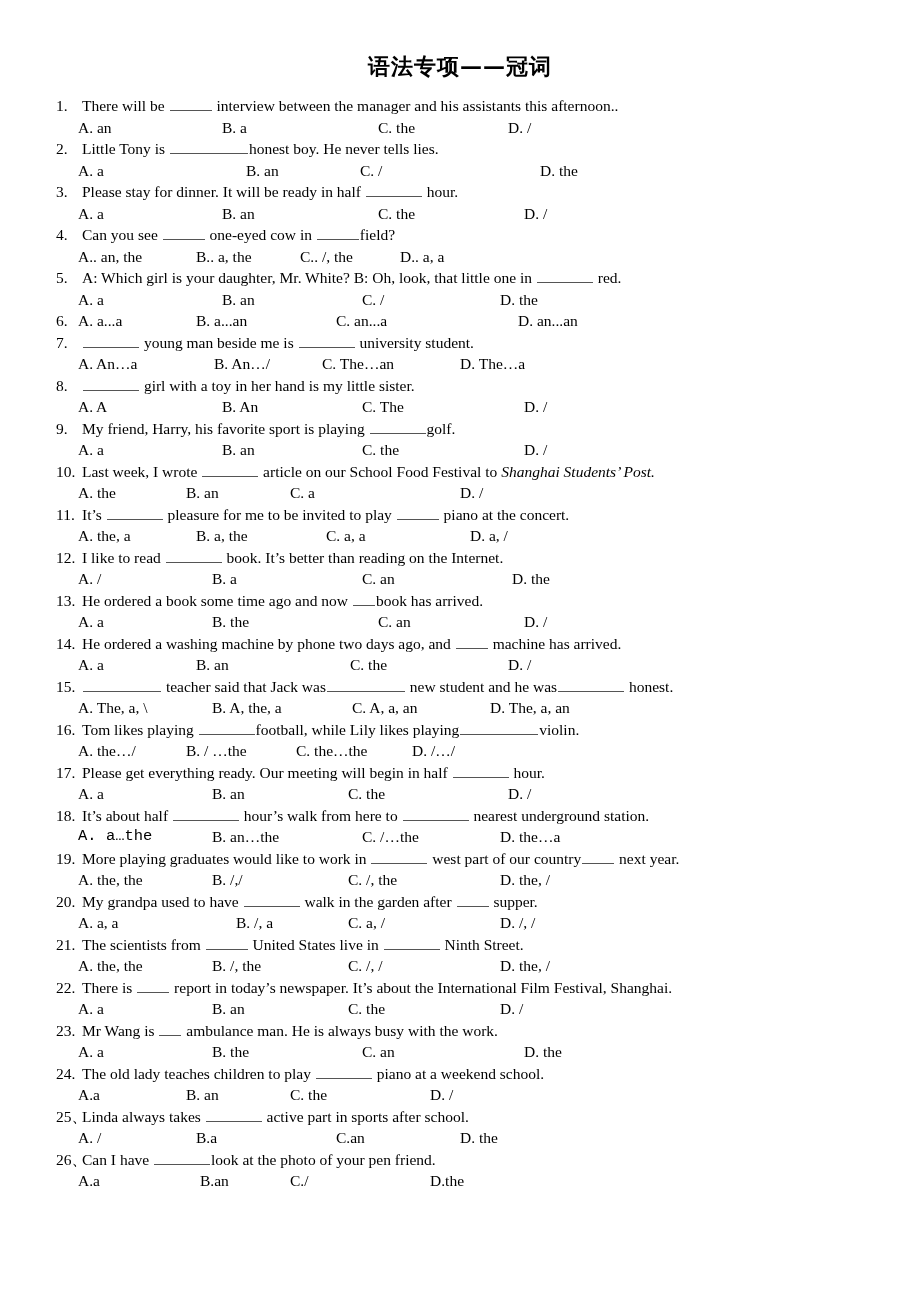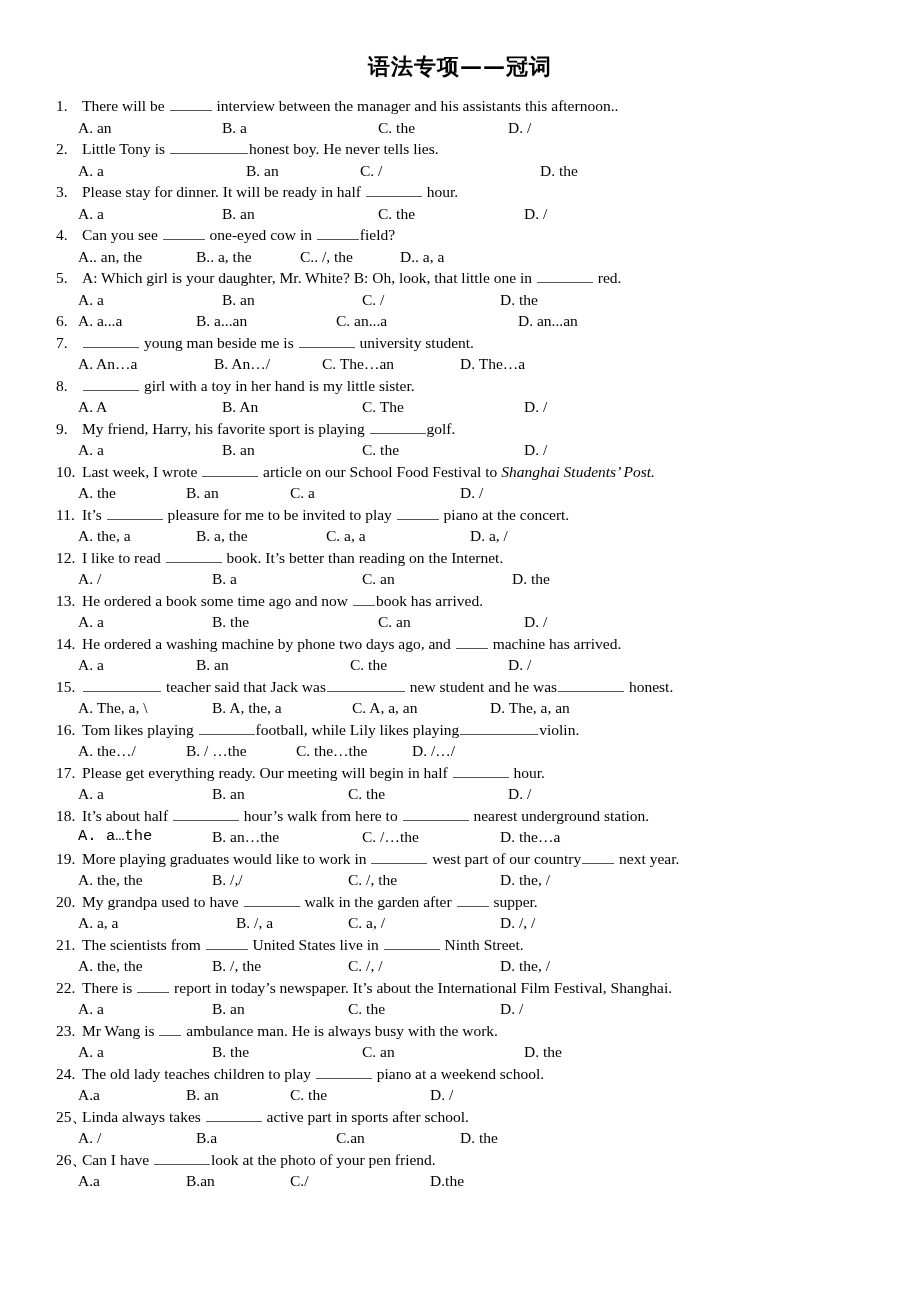--- a/index.html
+++ b/index.html
@@ -318,20 +318,20 @@
           <span class="opt" style="left: 78px;">A. /</span>
           <span class="opt" style="left: 196px;">B.a</span>
           <span class="opt" style="left: 336px;">C.an</span>
           <span class="opt" style="left: 460px;">D. the</span>
         </div>
       </div>
       <div class="q">
         <div class="q-stem"><span class="q-num">26、</span><span class="stem-text"><span>Can I have </span><span class="blank b-lg"></span><span>look at the photo of your pen friend.</span></span></div>
         <div class="q-opts">
           <span class="opt" style="left: 78px;">A.a</span>
-          <span class="opt" style="left: 186px;">B.an</span>
+          <span class="opt" style="left: 200px;">B.an</span>
           <span class="opt" style="left: 290px;">C./</span>
           <span class="opt" style="left: 430px;">D.the</span>
         </div>
       </div>
     </div>
 
 </div>
 
 </body></html>

